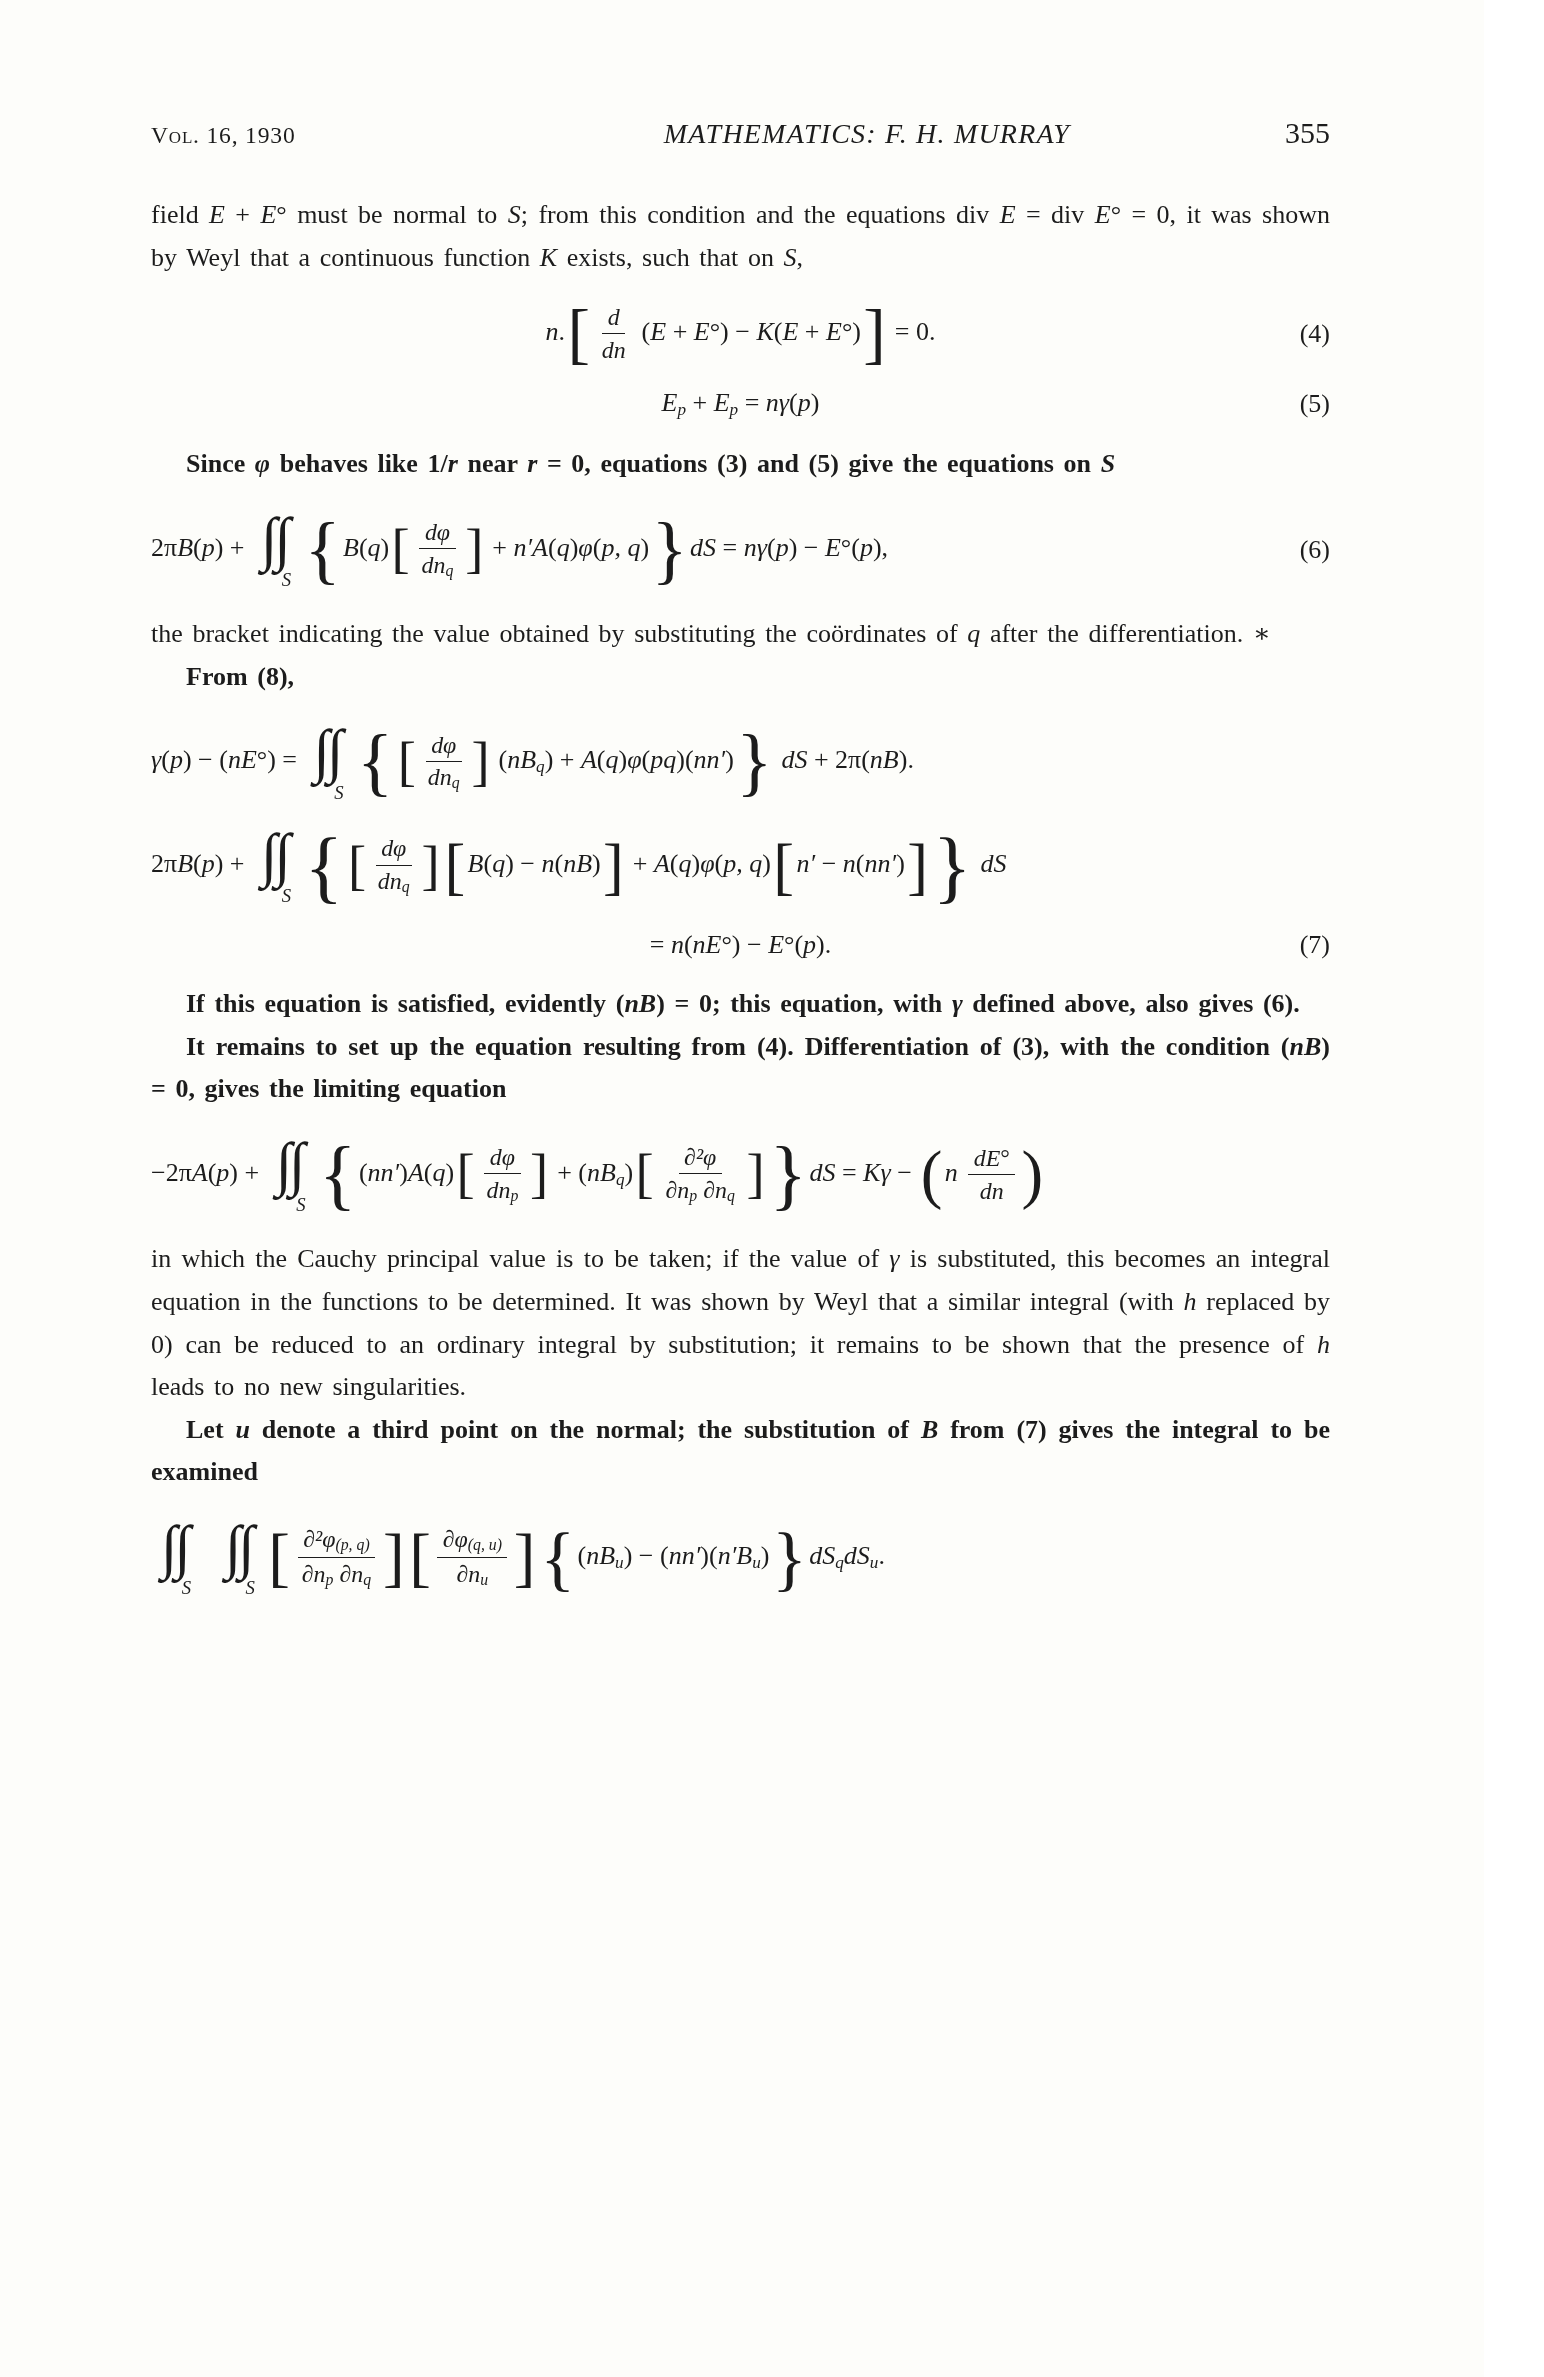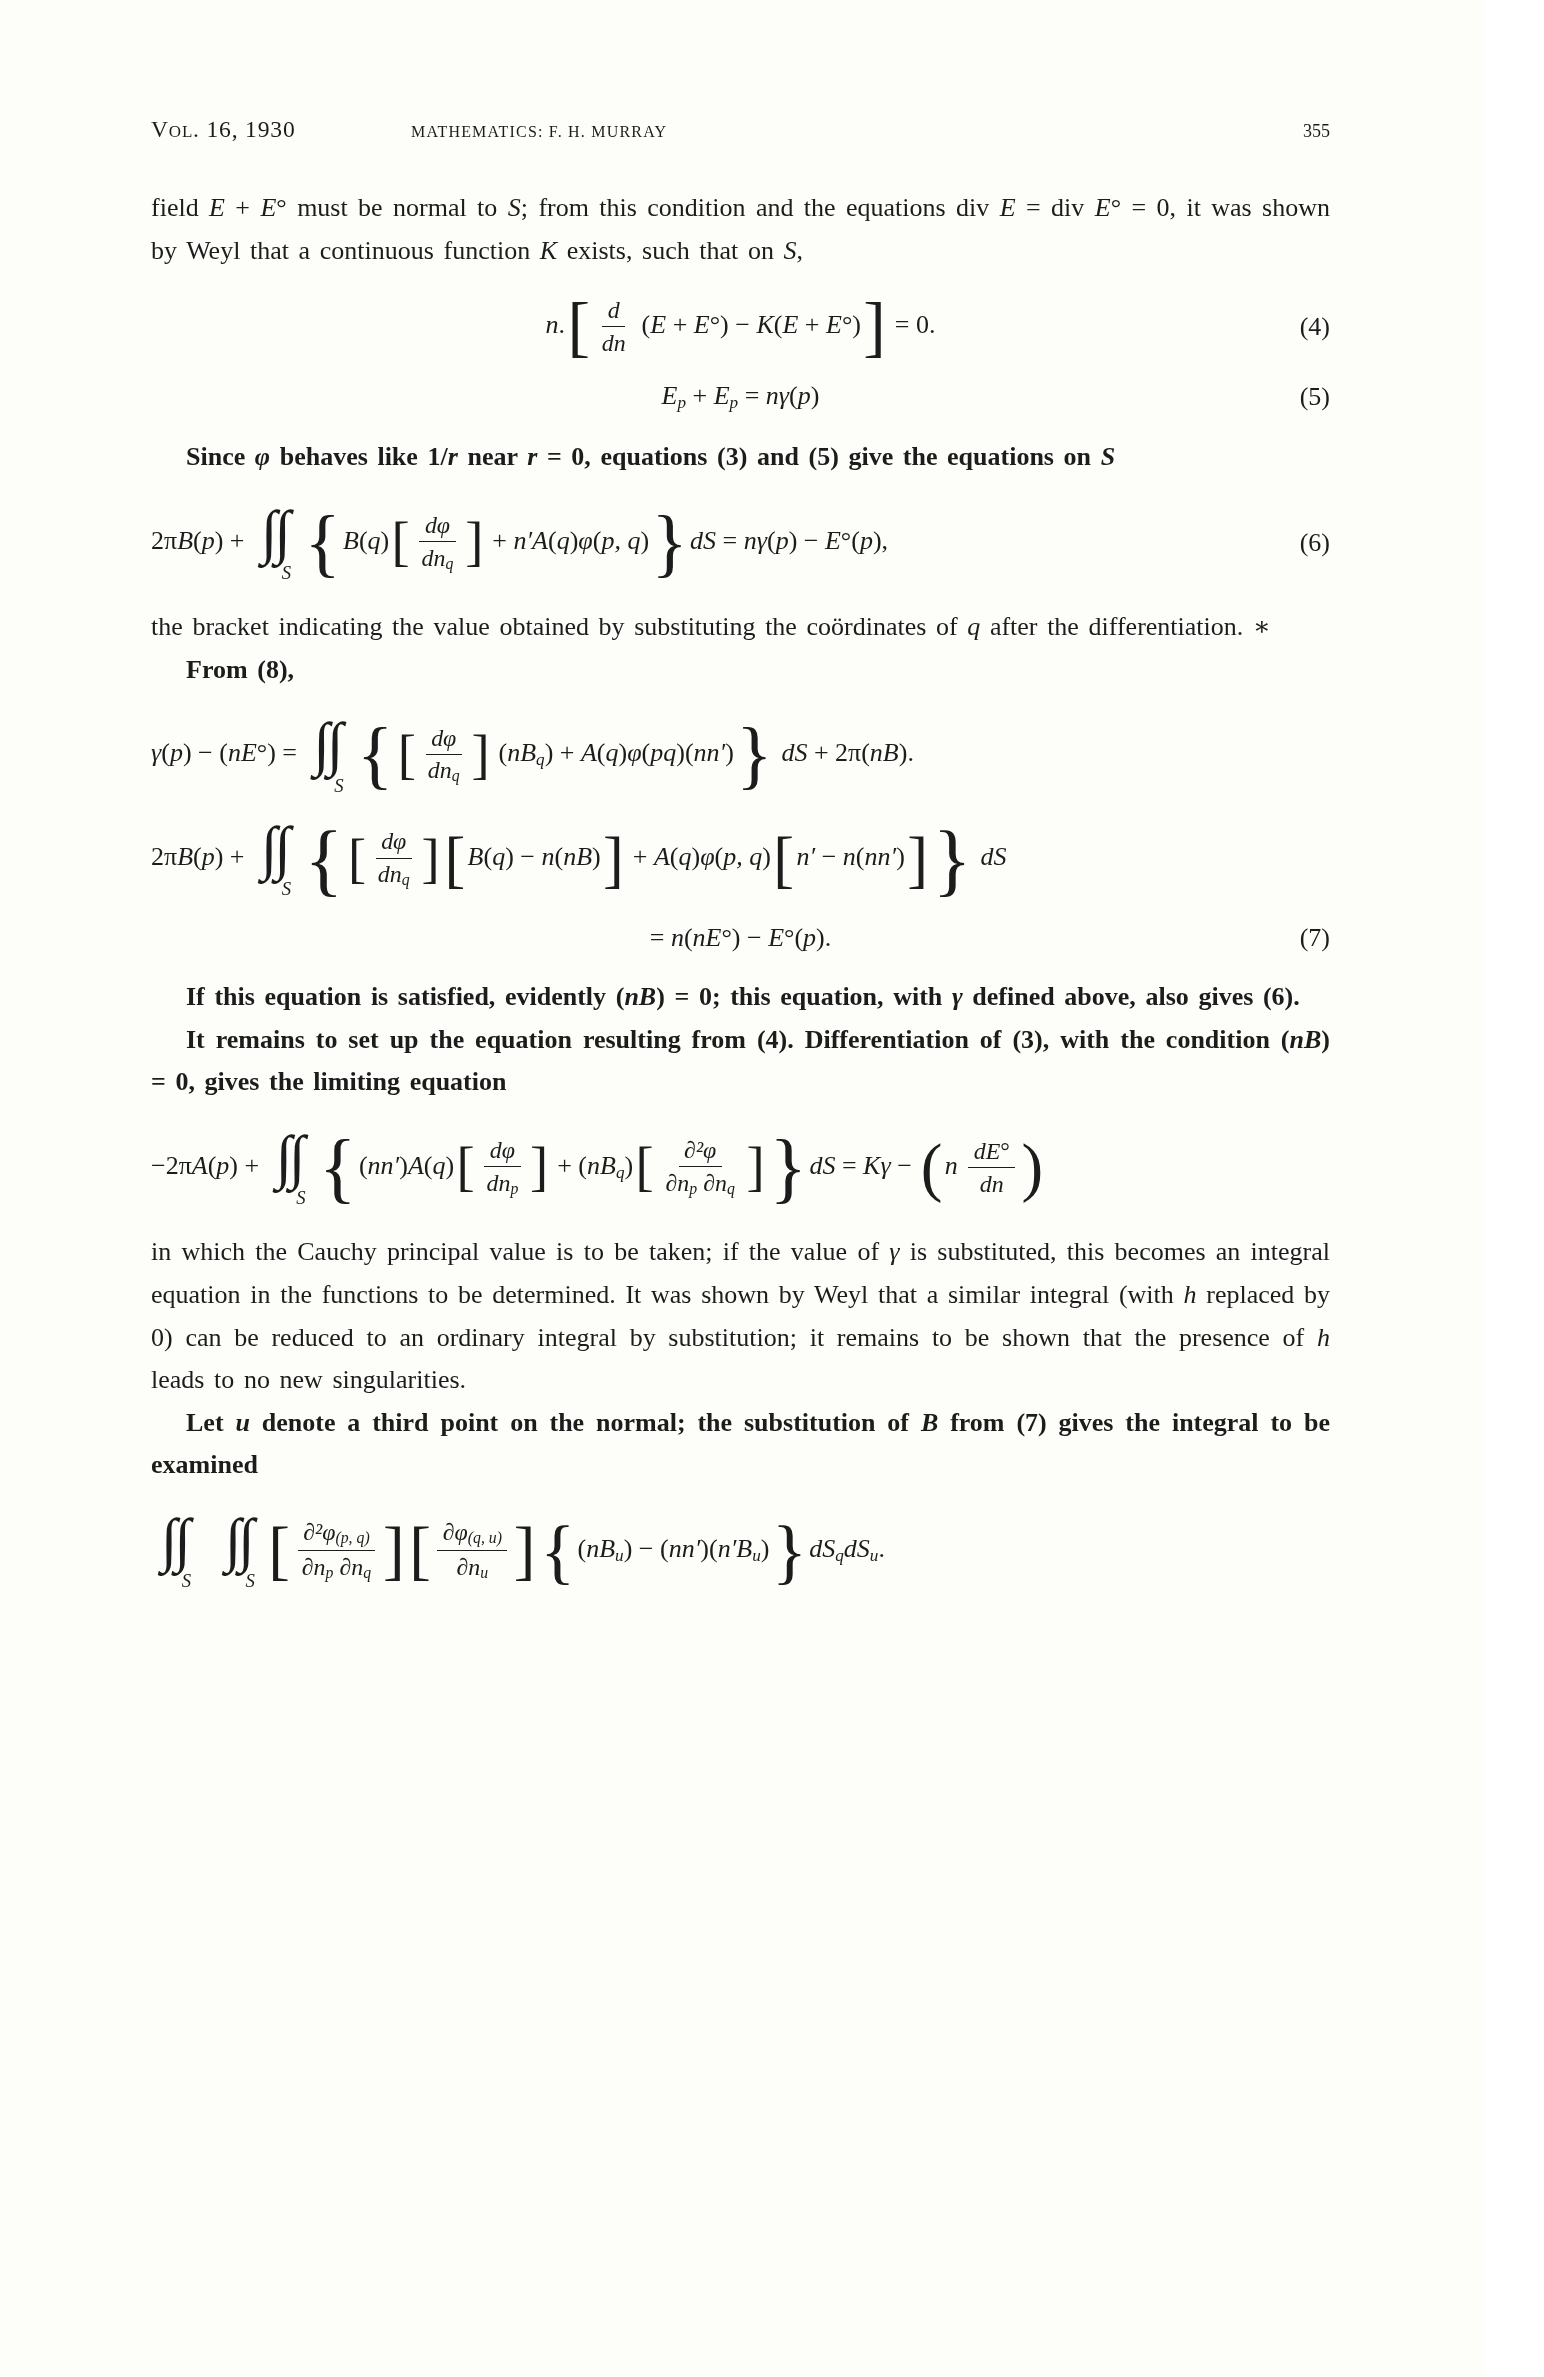--- a/index.html
+++ b/index.html
@@ -8,22 +8,22 @@
     width: 1484px;
     min-height: 2377px;
     background: #fdfdfa;
     color: #1c1c1c;
     font-family: "Liberation Serif", "DejaVu Serif", serif;
     padding: 116px 154px 47px 151px;
     overflow: hidden;
   }
   .header { display: flex; align-items: baseline; margin-bottom: 44px; }
   .header .vol   { font-size: 23.6px; font-variant: small-caps; letter-spacing: 0.8px; width: 260px; }
-  .header .title { flex: 1; text-align: left; font-size: 16px; letter-spacing: 1.2px; }
-  .header .pageno{ font-size: 18px; width: 260px; text-align: right; }
+  .header .title { flex: 1; text-align: right; font-style: italic; font-size: 28px; letter-spacing: 1.2px; }
+  .header .pageno{ font-size: 30px; width: 260px; text-align: right; }
 
   .para { font-size: 26px; line-height: 1.64; text-align: justify; word-spacing: 0.12em; margin: 0; }
   .para.indent { text-indent: 35px; font-weight: bold; }
 
   .eq { position: relative; font-size: 26px; margin: 23.6px 0; }
   .eq.center { text-align: center; }
   .eq.left   { text-align: left; }
   .eq.tight  { margin-top: 6.3px; }
   .eqbody { display: inline-block; white-space: pre; }
   .eqnum  { position: absolute; right: 0; top: 50%; transform: translateY(-50%); }

